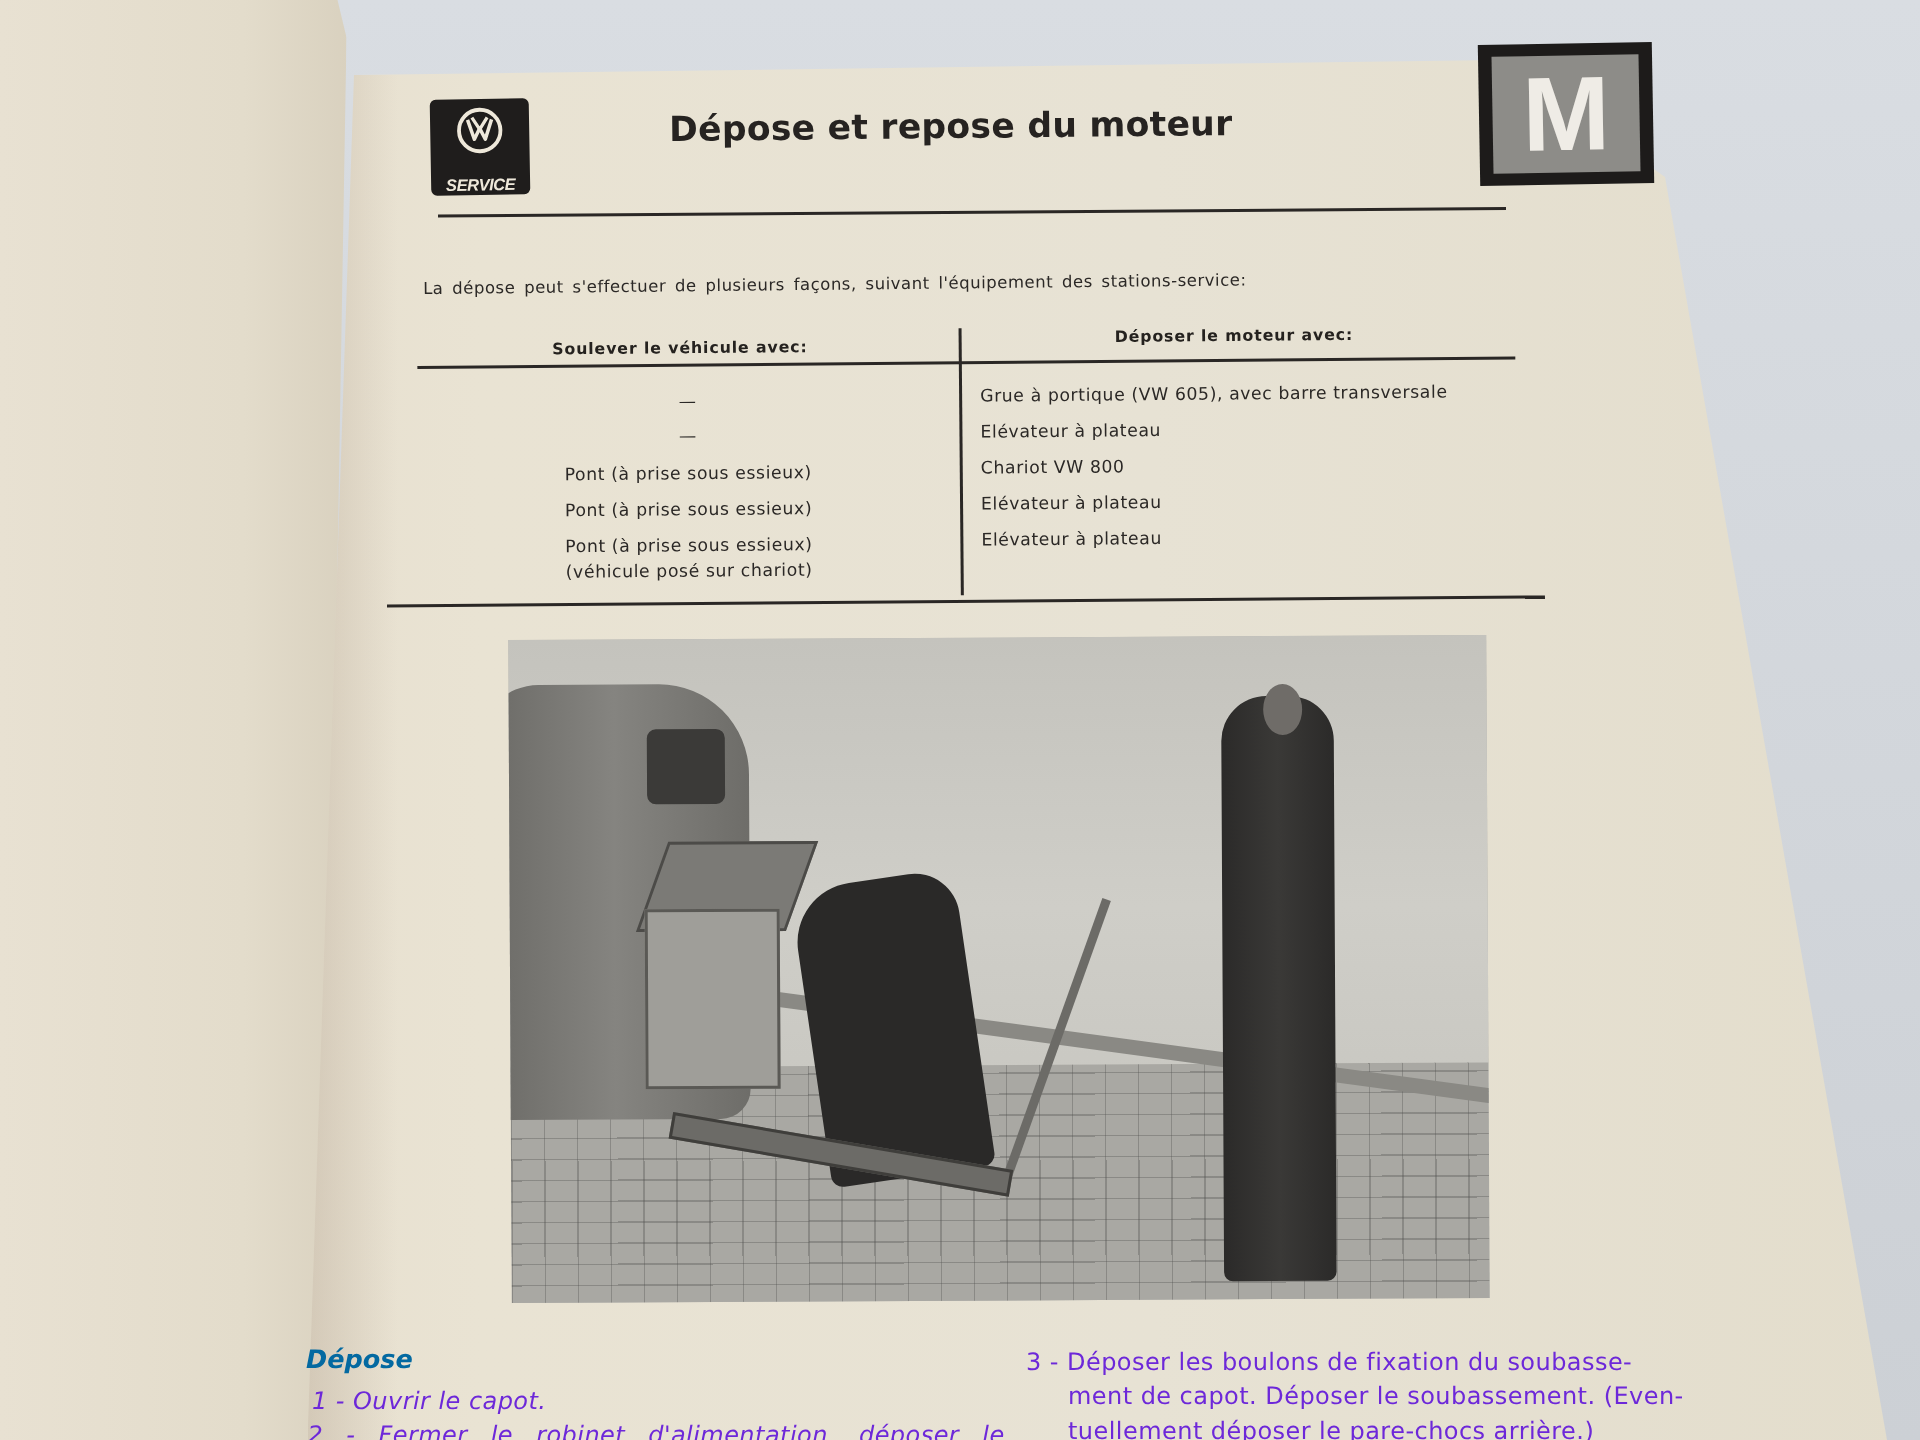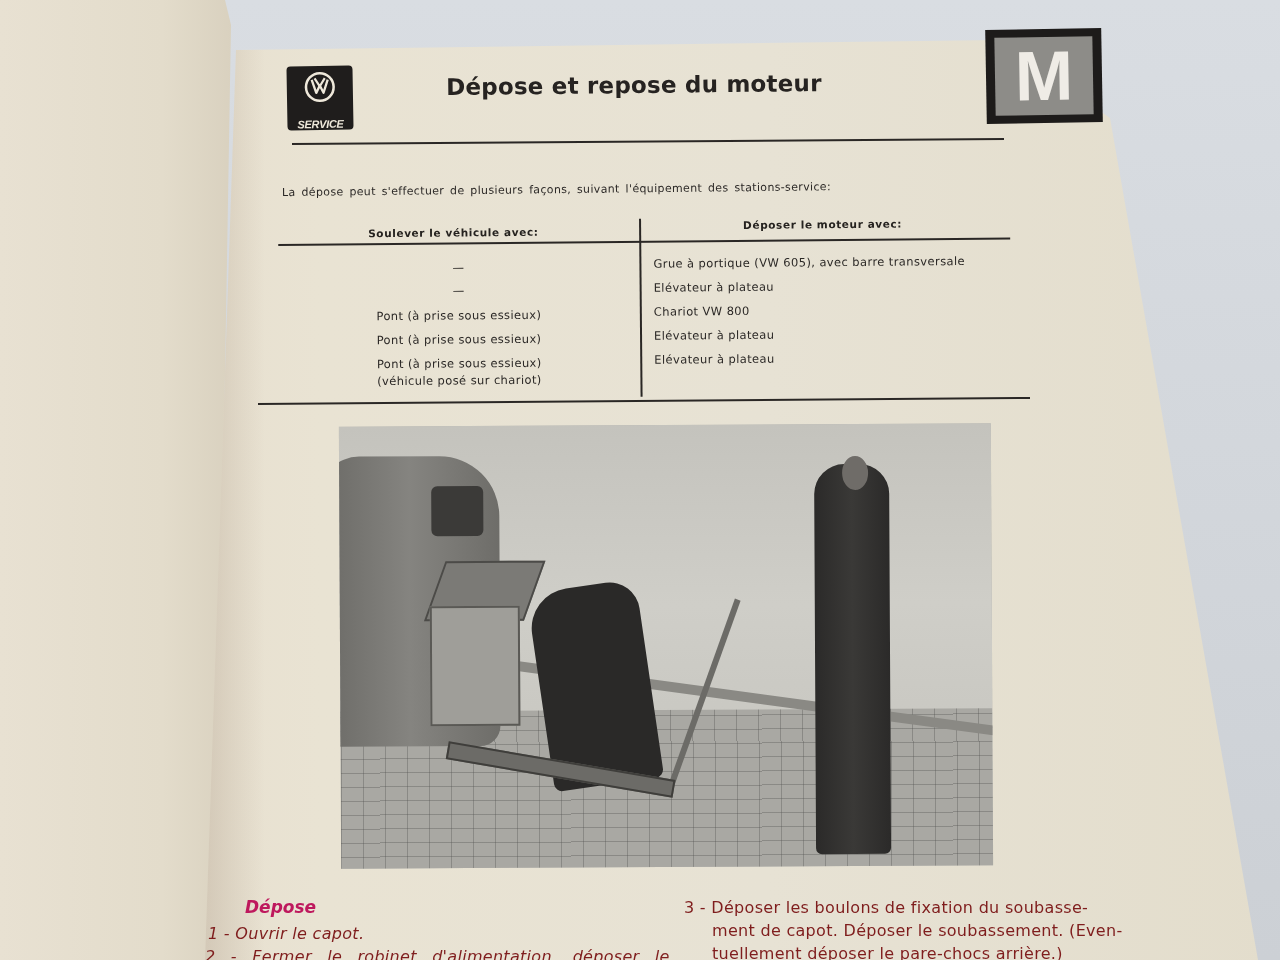--- a/index.html
+++ b/index.html
@@ -131,24 +131,24 @@
       background: linear-gradient(90deg, #2b2a29, #3a3937, #2b2a29); border-radius: 30px 30px 6px 6px; }
     .photo .head2 { position: absolute; left: 503px; top: 32px; width: 26px; height: 34px;
       background: #6f6c68; border-radius: 50%; }
     .photo .jack { position: absolute; left: 105px; top: 335px; width: 230px; height: 18px;
       background: #6c6b67; transform: rotate(10deg); border: 2px solid #3f3e3b; }
     .photo .handle { position: absolute; left: 395px; top: 175px; width: 6px; height: 200px;
       background: #6c6b67; transform: rotate(20deg); transform-origin: top; }
 
     .section-heading {
       position: absolute; left: 204px; top: 897px; font-weight: bold; font-style: italic;
-      font-size: 17px; color: #be185d; font-family: "DejaVu Sans", sans-serif; margin-left: 41px;
+      font-size: 17px; color: #0369a1; font-family: "DejaVu Sans", sans-serif;
     }
     .step {
-      position: absolute; font-size: 16px; color: #7f1d1d; font-family: "DejaVu Sans", sans-serif;
+      position: absolute; font-size: 16px; color: #6d28d9; font-family: "DejaVu Sans", sans-serif;
       white-space: nowrap; letter-spacing: 0.3px;
     }
     .step.s1 { left: 208px; top: 924px; font-style: italic; }
     .step.s2 { left: 205px; top: 947px; font-style: italic; word-spacing: 10px; }
     .step.s3 { left: 684px; top: 898px; }
     .step.s3b { left: 712px; top: 921px; }
     .step.s3c { left: 712px; top: 944px; }
   </style>
 </head>
 <body>

